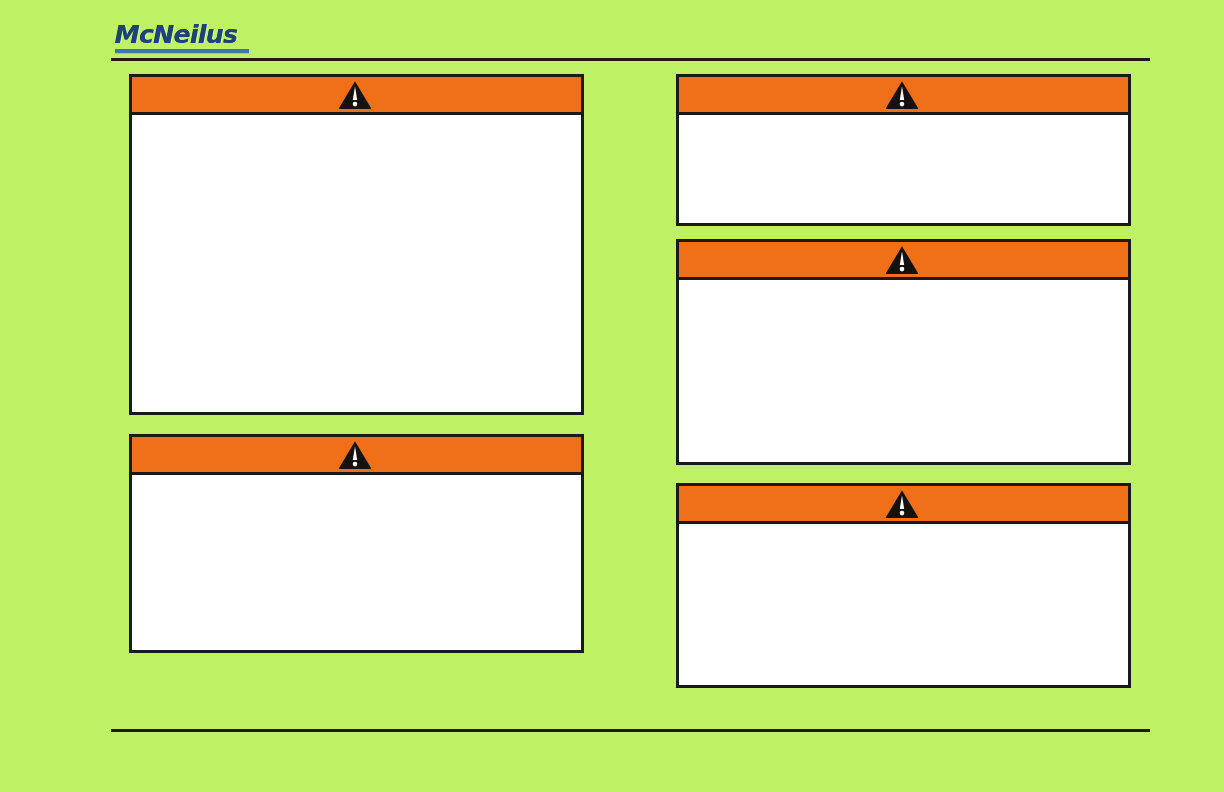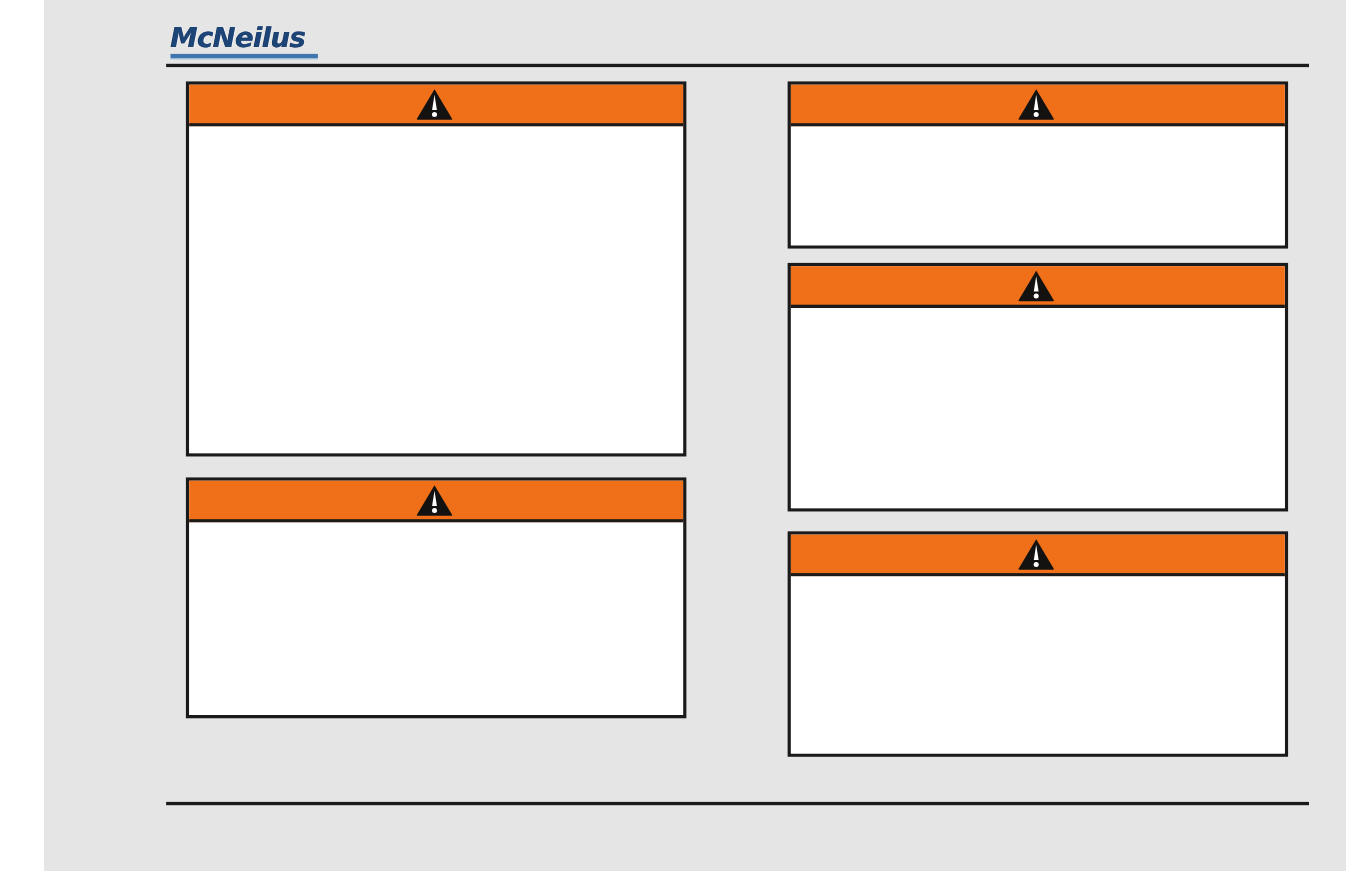--- a/index.html
+++ b/index.html
@@ -13,22 +13,21 @@
     height: 792px;
     position: relative;
     font-family: "Liberation Sans", sans-serif;
     overflow: hidden;
   }
 
   
   .page {
     position: absolute;
     inset: 0;
-    background: #e5e5e5;
-    margin-left: 40px;
+    background: #bef264;
   }
 
   
   .page-header {
     position: absolute;
     left: 111px;
     top: 22px;
     width: 1039px;
     height: 38px;
   }

